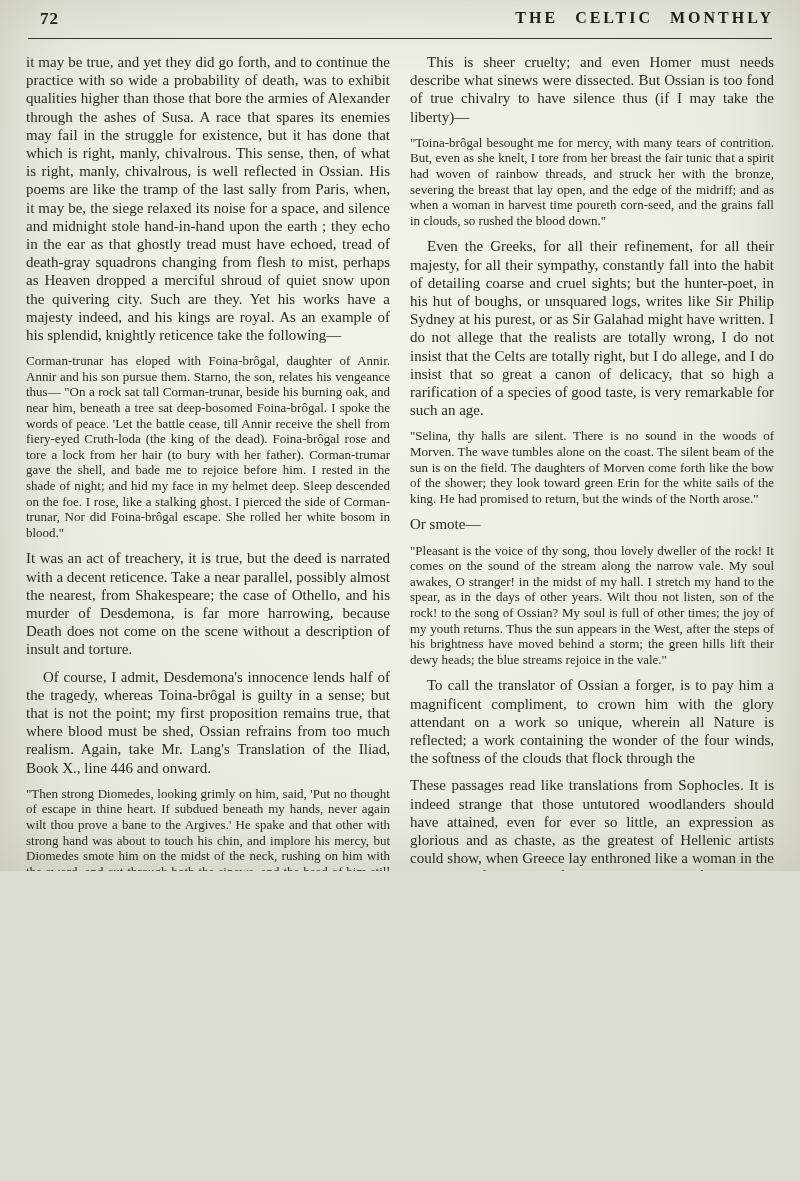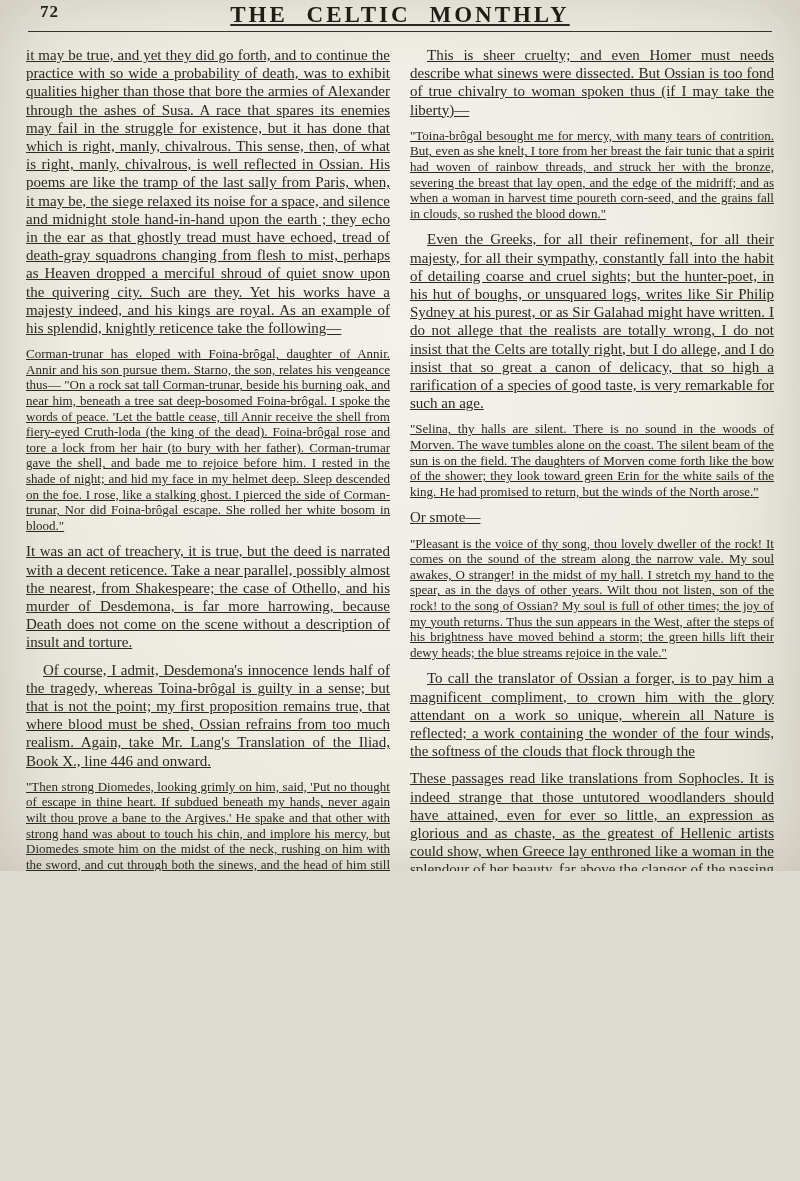--- a/index.html
+++ b/index.html
@@ -10,43 +10,42 @@
       width: 800px;
       height: 1181px;
       background: #dedbd2;
       font-family: "Liberation Serif", serif;
     }
     .page {
       position: relative;
       width: 800px;
       height: 871px;
       box-sizing: border-box;
-      padding: 0 26px 6px 26px;
+      padding: 7px 26px 6px 26px;
       overflow: hidden;
       color: #2b2822;
       background: radial-gradient(ellipse at 50% 38%, #f3f1ea 0%, #eeece3 55%, #e3e0d4 100%);
       box-shadow: inset 0 0 70px rgba(90, 78, 55, 0.20);
-      text-decoration: underline;
     }
     .masthead {
       position: relative;
       height: 26px;
     }
     .page-number {
       position: absolute;
       left: 14px;
       top: 2px;
       font-size: 17px;
       font-weight: bold;
       letter-spacing: 1px;
       color: #242219;
     }
     .journal-title {
-      text-align: center;
-      font-size: 23px;
+      text-align: right;
+      font-size: 16px;
       font-weight: bold;
       letter-spacing: 3px;
       word-spacing: 10px;
       padding-top: 2px;
       color: #1f1d16;
     }
     .header-rule {
       border-top: 1.5px solid #35322a;
       margin: 5px 2px 0 2px;
       height: 0;
@@ -89,21 +88,21 @@
 
     <section class="column">
       <p class="body">it may be true, and yet they did go forth, and to continue the practice with so wide a probability of death, was to exhibit qualities higher than those that bore the armies of Alexander through the ashes of Susa.  A race that spares its enemies may fail in the struggle for existence, but it has done that which is right, manly, chivalrous.  This sense, then, of what is right, manly, chivalrous, is well reflected in Ossian. His poems are like the tramp of the last sally from Paris, when, it may be, the siege relaxed its noise for a space, and silence and midnight stole hand-in-hand upon the earth ; they echo in the ear as that ghostly tread must have echoed, tread of death-gray squadrons changing from flesh to mist, perhaps as Heaven dropped a merciful shroud of quiet snow upon the quivering city.  Such are they.  Yet his works have a majesty indeed, and his kings are royal.  As an example of his splendid, knightly reticence take the following—</p>
       <p class="quote">Corman-trunar has eloped with Foina-brôgal, daughter of Annir.  Annir and his son pursue them.  Starno, the son, relates his vengeance thus— "On a rock sat tall Corman-trunar, beside his burning oak, and near him, beneath a tree sat deep-bosomed Foina-brôgal.  I spoke the words of peace. 'Let the battle cease, till Annir receive the shell from fiery-eyed Cruth-loda (the king of the dead). Foina-brôgal rose and tore a lock from her hair (to bury with her father).  Corman-trumar gave the shell, and bade me to rejoice before him.  I rested in the shade of night; and hid my face in my helmet deep.  Sleep descended on the foe.  I rose, like a stalking ghost.  I pierced the side of Corman-trunar, Nor did Foina-brôgal escape.  She rolled her white bosom in blood."</p>
       <p class="body">It was an act of treachery, it is true, but the deed is narrated with a decent reticence.  Take a near parallel, possibly almost the nearest, from Shakespeare; the case of Othello, and his murder of Desdemona, is far more harrowing, because Death does not come on the scene without a description of insult and torture.</p>
       <p class="body indent">Of course, I admit, Desdemona's innocence lends half of the tragedy, whereas Toina-brôgal is guilty in a sense; but that is not the point; my first proposition remains true, that where blood must be shed, Ossian refrains from too much realism.  Again, take Mr. Lang's Translation of the Iliad, Book X., line 446 and onward.</p>
       <p class="quote">"Then strong Diomedes, looking grimly on him, said, 'Put no thought of escape in thine heart.  If subdued beneath my hands, never again wilt thou prove a bane to the Argives.'  He spake and that other with strong hand was about to touch his chin, and implore his mercy, but Diomedes smote him on the midst of the neck, rushing on him with the sword, and cut through both the sinews, and the head of him still speaking was mingled with the dust.  And they stripped him." . . .</p>
     </section>
 
     <section class="column">
-      <p class="body indent">This is sheer cruelty; and even Homer must needs describe what sinews were dissected.  But Ossian is too fond of true chivalry to woman spoken thus (if I may take the liberty)—</p>
+      <p class="body indent">This is sheer cruelty; and even Homer must needs describe what sinews were dissected.  But Ossian is too fond of true chivalry to have silence thus (if I may take the liberty)—</p>
       <p class="quote">"Toina-brôgal besought me for mercy, with many tears of contrition.  But, even as she knelt, I tore from her breast the fair tunic that a spirit had woven of rainbow threads, and struck her with the bronze, severing the breast that lay open, and the edge of the midriff; and as when a woman in harvest time poureth corn-seed, and the grains fall in clouds, so rushed the blood down."</p>
       <p class="body indent">Even the Greeks, for all their refinement, for all their majesty, for all their sympathy, constantly fall into the habit of detailing coarse and cruel sights; but the hunter-poet, in his hut of boughs, or unsquared logs, writes like Sir Philip Sydney at his purest, or as Sir Galahad might have written.  I do not allege that the realists are totally wrong, I do not insist that the Celts are totally right, but I do allege, and I do insist that so great a canon of delicacy, that so high a rarification of a species of good taste, is very remarkable for such an age.</p>
       <p class="quote">"Selina, thy halls are silent.  There is no sound in the woods of Morven.  The wave tumbles alone on the coast.  The silent beam of the sun is on the field.  The daughters of Morven come forth like the bow of the shower; they look toward green Erin for the white sails of the king.  He had promised to return, but the winds of the North arose."</p>
       <p class="body">Or smote—</p>
       <p class="quote">"Pleasant is the voice of thy song, thou lovely dweller of the rock! It comes on the sound of the stream along the narrow vale.  My soul awakes, O stranger! in the midst of my hall.  I stretch my hand to the spear, as in the days of other years.  Wilt thou not listen, son of the rock! to the song of Ossian?  My soul is full of other times; the joy of my youth returns.  Thus the sun appears in the West, after the steps of his brightness have moved behind a storm; the green hills lift their dewy heads; the blue streams rejoice in the vale."</p>
       <p class="body indent">To call the translator of Ossian a forger, is to pay him a magnificent compliment, to crown him with the glory attendant on a work so unique, wherein all Nature is reflected; a work containing the wonder of the four winds, the softness of the clouds that flock through the</p>
       <p class="body">These passages read like translations from Sophocles.  It is indeed strange that those untutored woodlanders should have attained, even for ever so little, an expression as glorious and as chaste, as the greatest of Hellenic artists could show, when Greece lay enthroned like a woman in the splendour of her beauty, far above the clangor of the passing world.</p>
     </section>
 
   </main>

